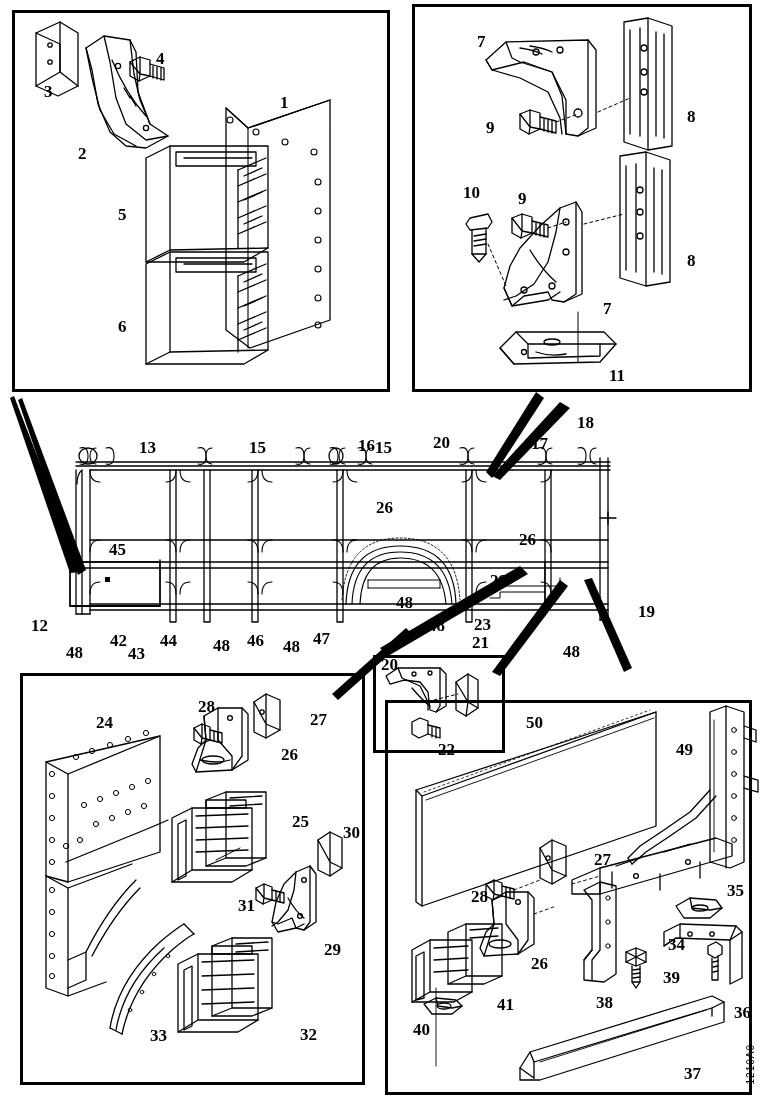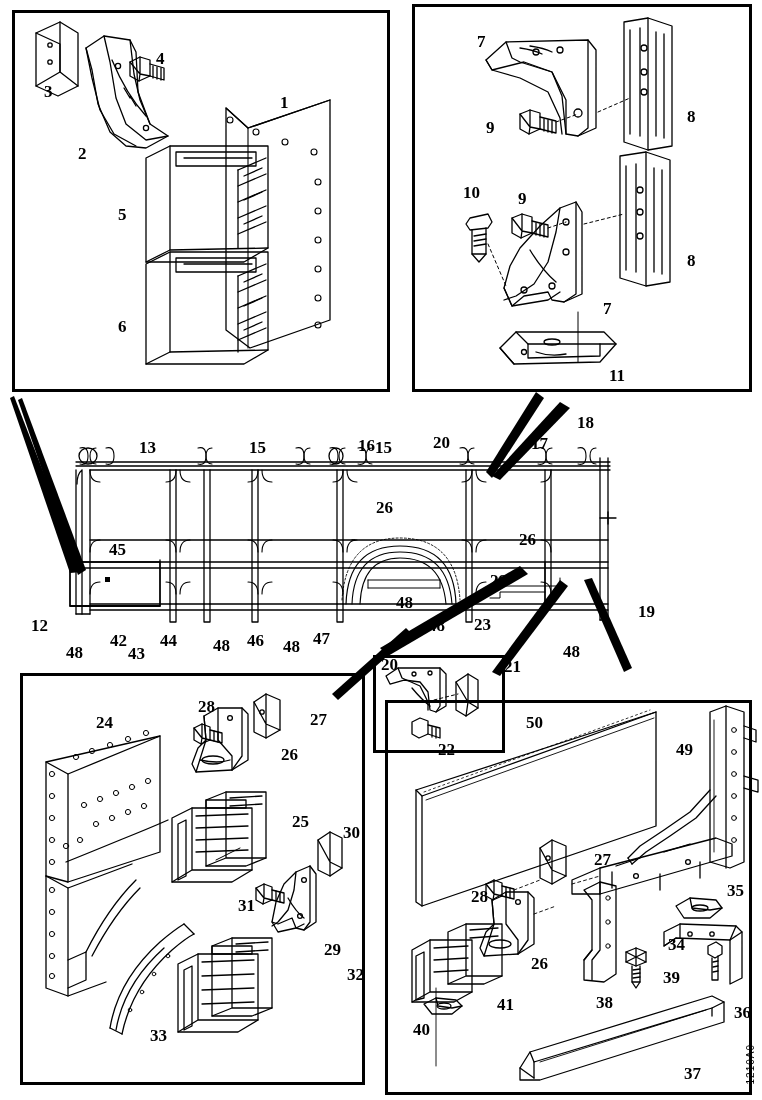--- a/index.html
+++ b/index.html
@@ -645,31 +645,31 @@
       <div class="cal" style="left: 128px; top: 645px;">43</div>
       <div class="cal" style="left: 160px; top: 632px;">44</div>
       <div class="cal" style="left: 213px; top: 637px;">48</div>
       <div class="cal" style="left: 247px; top: 632px; text-align: center;">46</div>
       <div class="cal" style="left: 283px; top: 638px;">48</div>
       <div class="cal" style="left: 313px; top: 630px;">47</div>
       <div class="cal" style="left: 428px; top: 617px;">48</div>
       <div class="cal" style="left: 474px; top: 616px;">23</div>
       <div class="cal" style="left: 563px; top: 643px;">48</div>
       <div class="cal" style="left: 381px; top: 656px;">20</div>
-      <div class="cal" style="left: 472px; top: 658px; margin-left: 32px;">21</div>
+      <div class="cal" style="left: 472px; top: 634px;">21</div>
       <div class="cal" style="left: 438px; top: 741px;">22</div>
       <div class="cal" style="left: 96px; top: 714px;">24</div>
       <div class="cal" style="left: 198px; top: 698px;">28</div>
       <div class="cal" style="left: 310px; top: 711px;">27</div>
       <div class="cal" style="left: 281px; top: 746px;">26</div>
       <div class="cal" style="left: 292px; top: 813px;">25</div>
       <div class="cal" style="left: 343px; top: 824px;">30</div>
       <div class="cal" style="left: 238px; top: 897px;">31</div>
       <div class="cal" style="left: 324px; top: 941px;">29</div>
-      <div class="cal" style="left: 300px; top: 966px; margin-left: 47px;">32</div>
+      <div class="cal" style="left: 300px; top: 1026px;">32</div>
       <div class="cal" style="left: 150px; top: 1027px;">33</div>
       <div class="cal" style="left: 526px; top: 714px; font-family: Liberation Serif, serif;">50</div>
       <div class="cal" style="left: 676px; top: 741px;">49</div>
       <div class="cal" style="left: 594px; top: 851px;">27</div>
       <div class="cal" style="left: 471px; top: 888px;">28</div>
       <div class="cal" style="left: 727px; top: 882px;">35</div>
       <div class="cal" style="left: 531px; top: 955px;">26</div>
       <div class="cal" style="left: 668px; top: 936px;">34</div>
       <div class="cal" style="left: 663px; top: 969px;">39</div>
       <div class="cal" style="left: 497px; top: 996px;">41</div>

